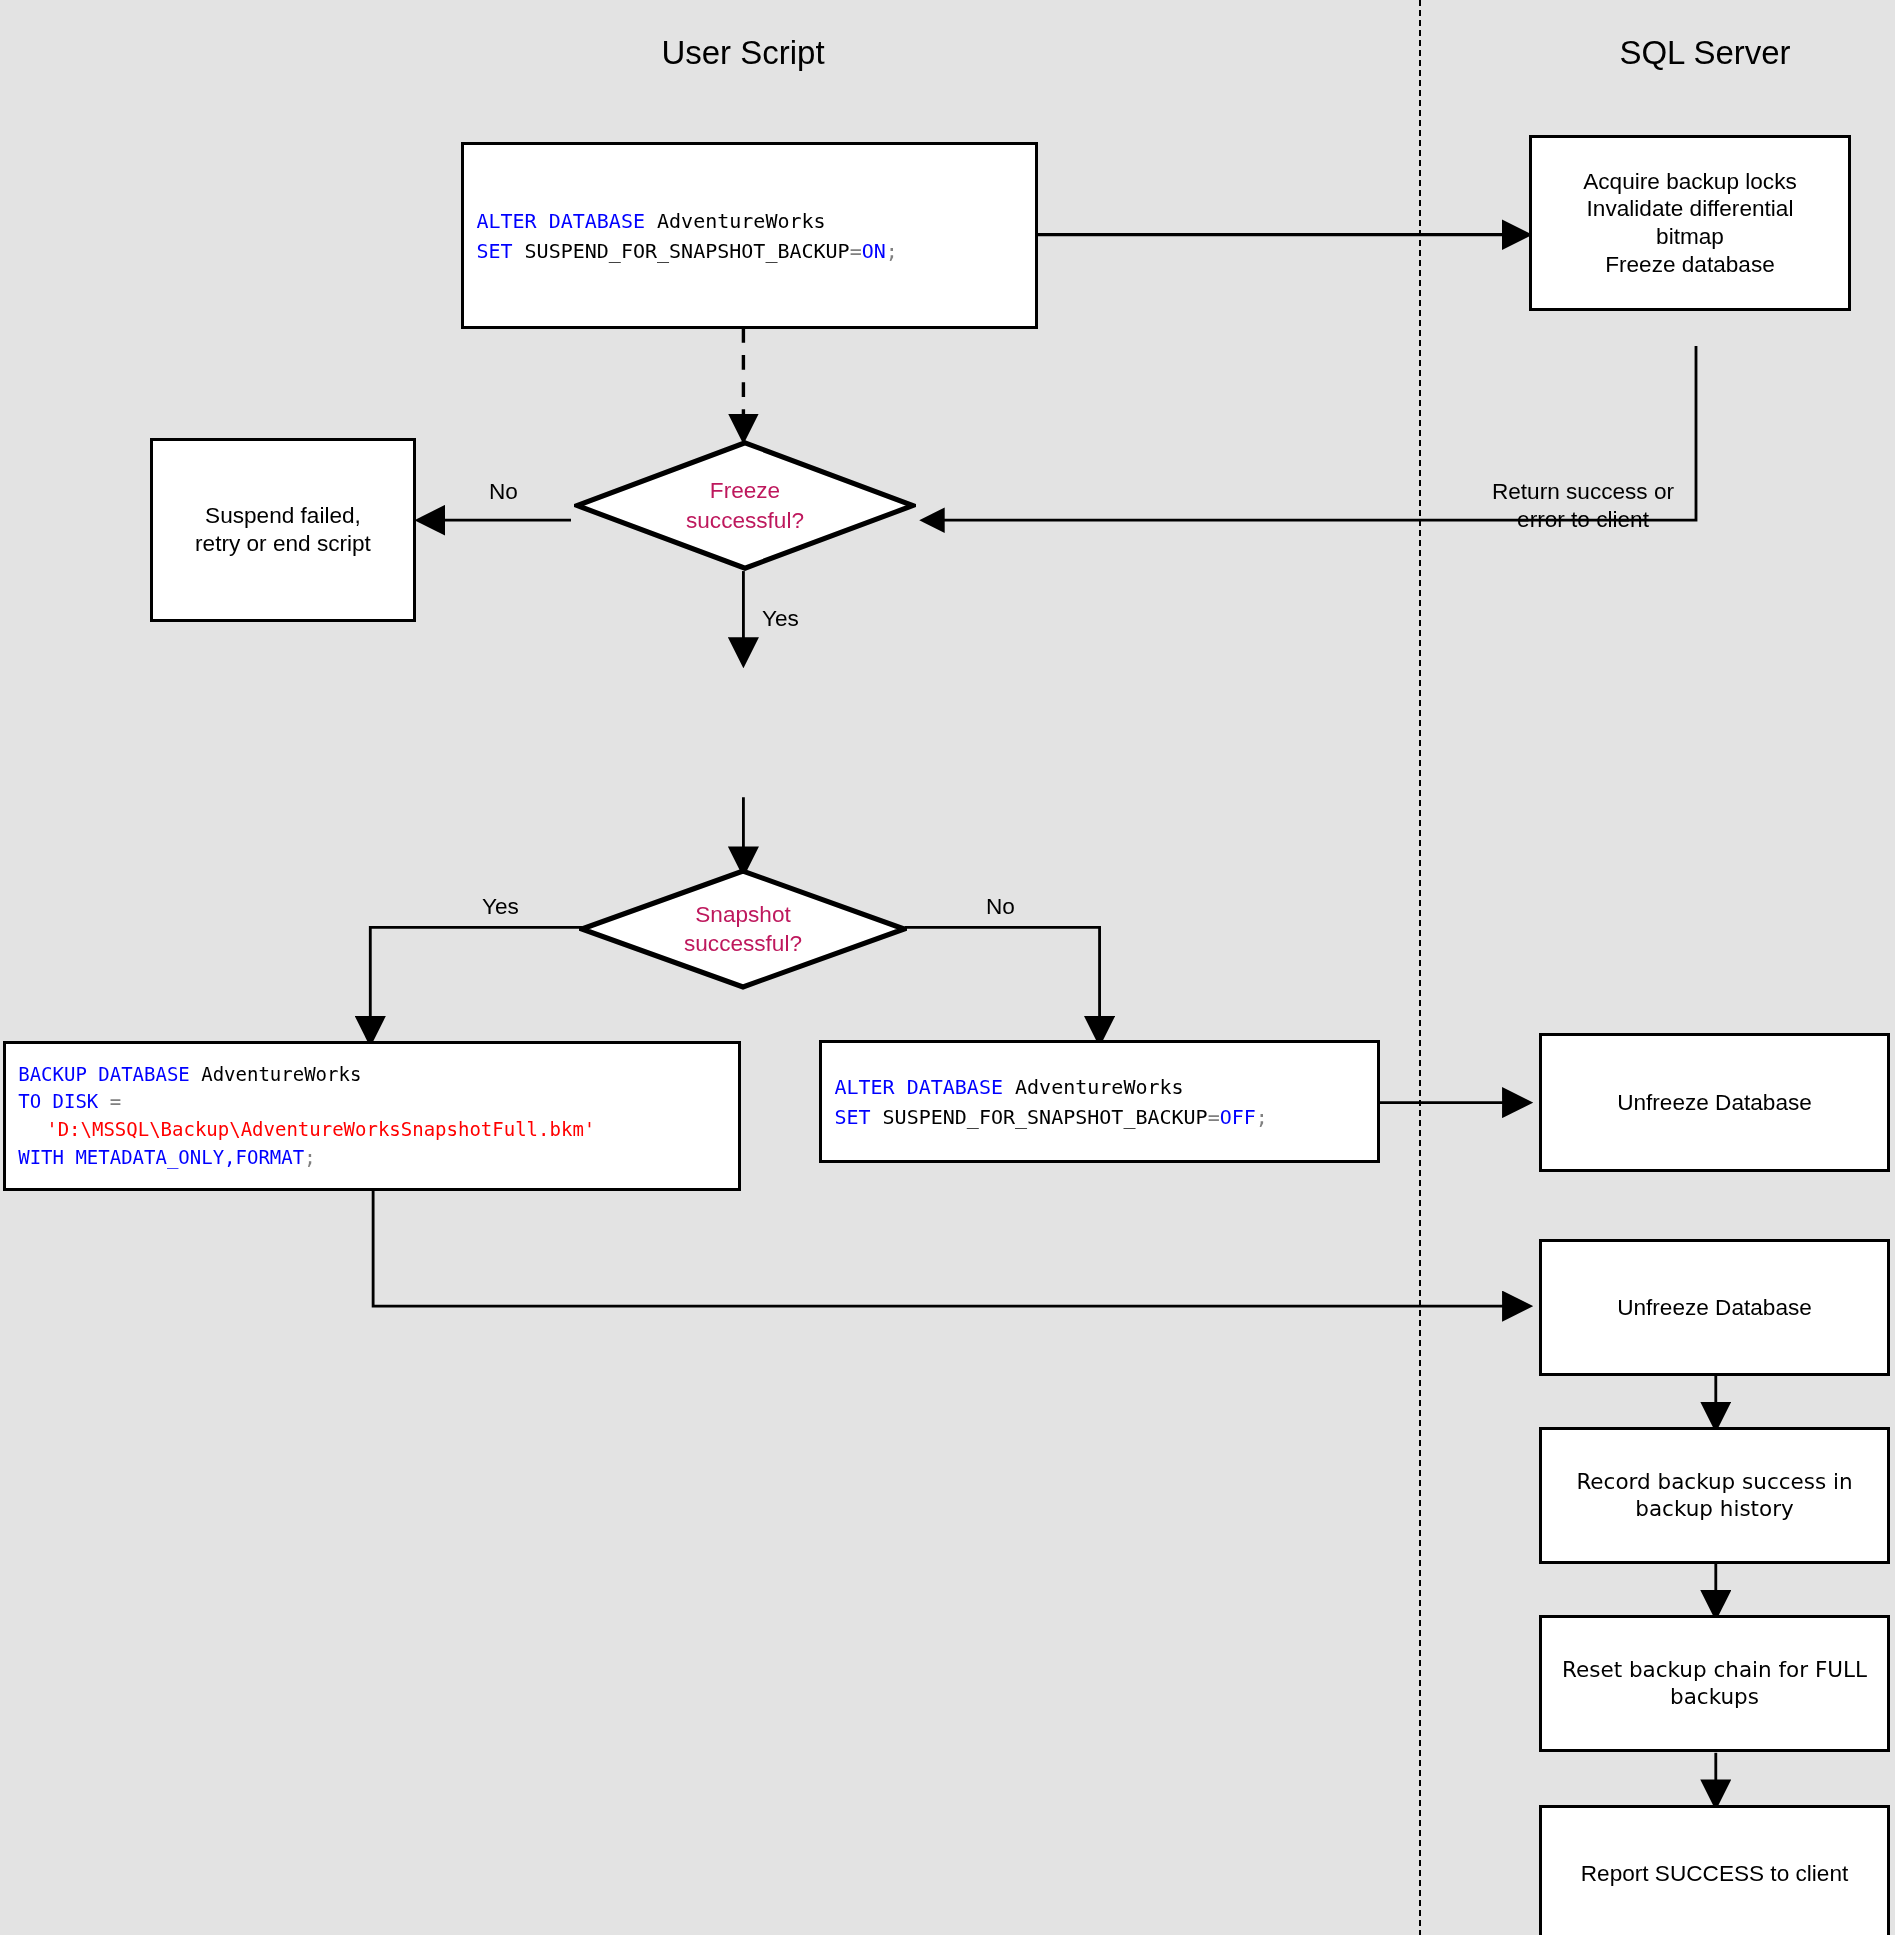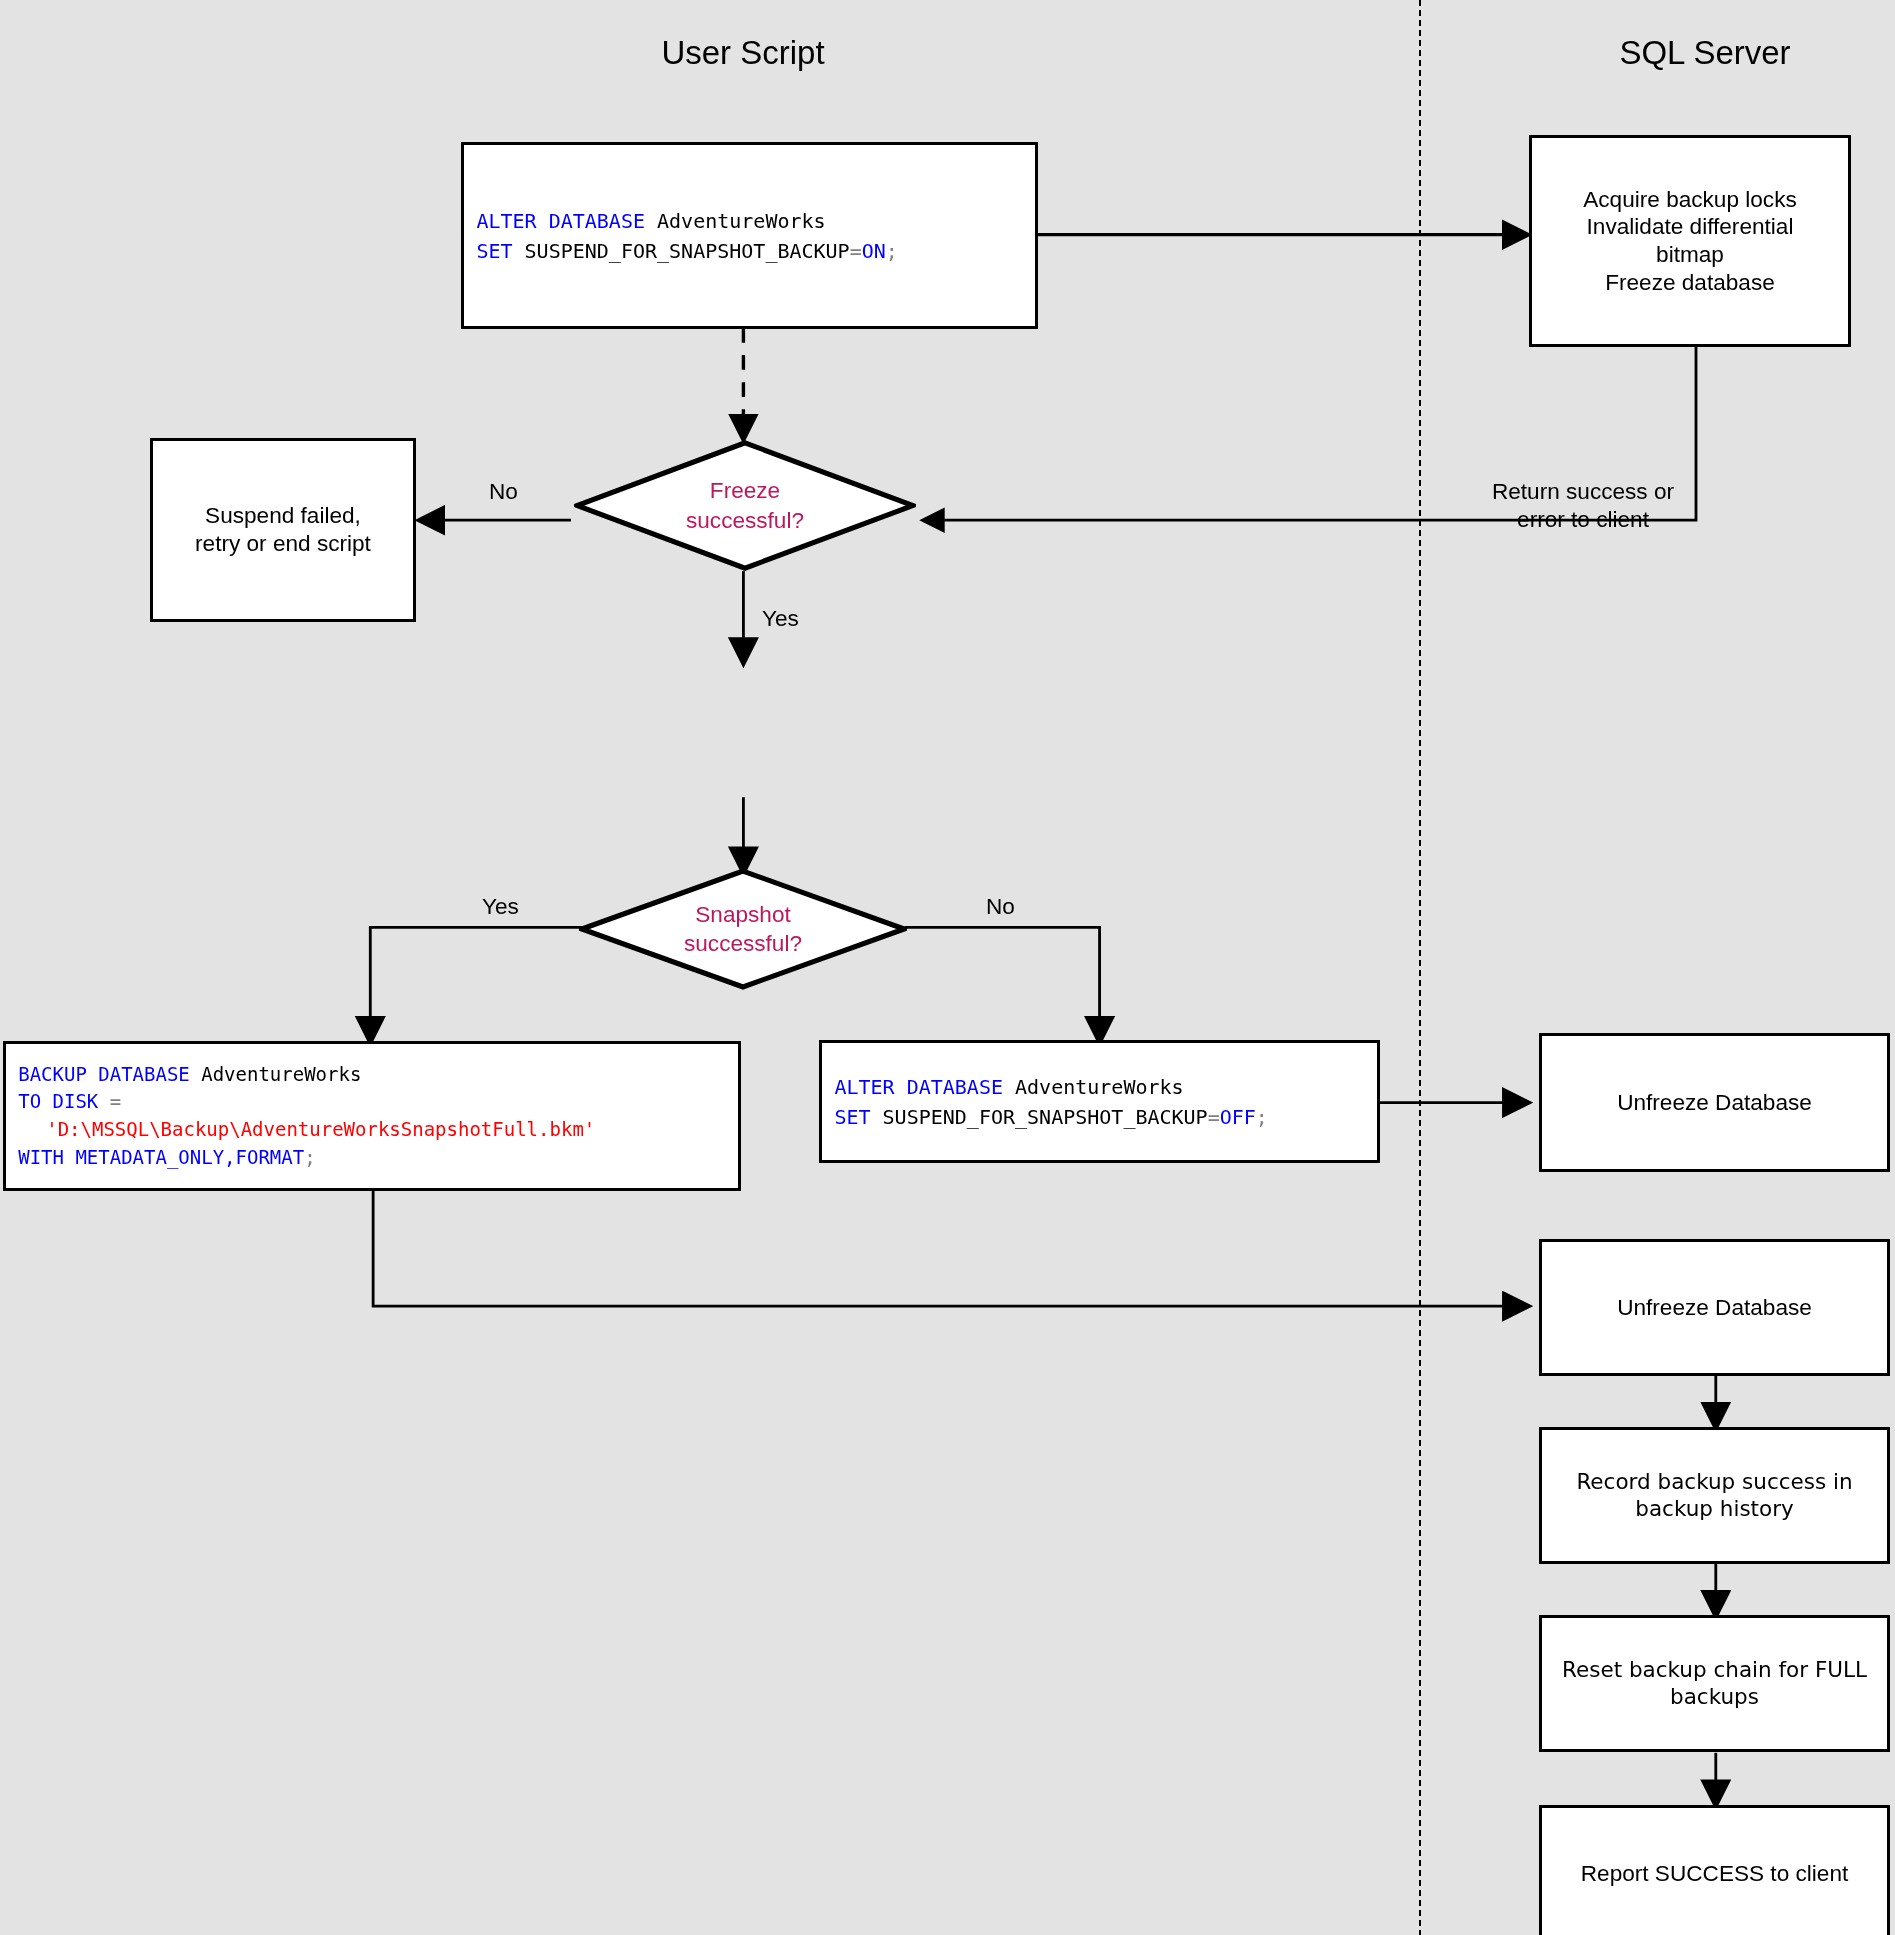--- a/index.html
+++ b/index.html
@@ -137,21 +137,21 @@
     <path d="M3035,2765 L3035,2855" stroke="#000" stroke-width="5" fill="none" marker-end="url(#ahs)"></path>
 
     <path d="M3035,3100 L3035,3190" stroke="#000" stroke-width="5" fill="none" marker-end="url(#ahs)"></path>
   </svg>
 
   <div class="sqlbox" style="left:461px;top:142px;width:577px;height:187px;">
     <div><span class="kw">ALTER DATABASE</span><span class="id"> AdventureWorks</span></div>
     <div><span class="kw">SET</span><span class="id"> SUSPEND_FOR_SNAPSHOT_BACKUP</span><span class="op">=</span><span class="kw">ON</span><span class="op">;</span></div>
   </div>
 
-  <div class="node plain" style="left:1529px;top:135px;width:322px;height:212px;white-space:pre-line;">Acquire backup locks
+  <div class="node plain" style="left:1529px;top:135px;width:322px;height:176px;white-space:pre-line;">Acquire backup locks
 Invalidate differential
 bitmap
 Freeze database</div>
 
   <div class="node plain" style="left:150px;top:438px;width:266px;height:184px;white-space:pre-line;">Suspend failed,
 retry or end script</div>
 
   <div class="diamond" style="left:574px;top:440px;width:342px;height:131px;">
     <svg width="342" height="131" viewBox="0 0 605 232">
       <polygon points="302.5,5 600,116 302.5,227 5,116" fill="#ffffff" stroke="#000000" stroke-width="9"></polygon>

